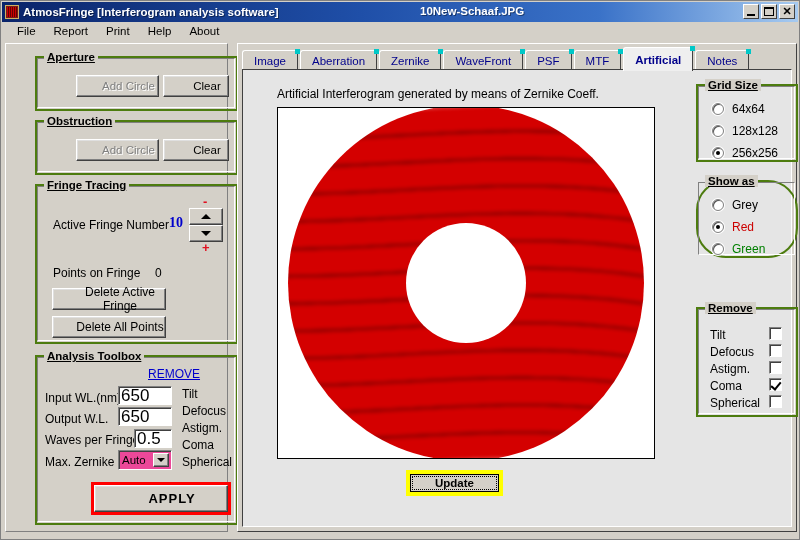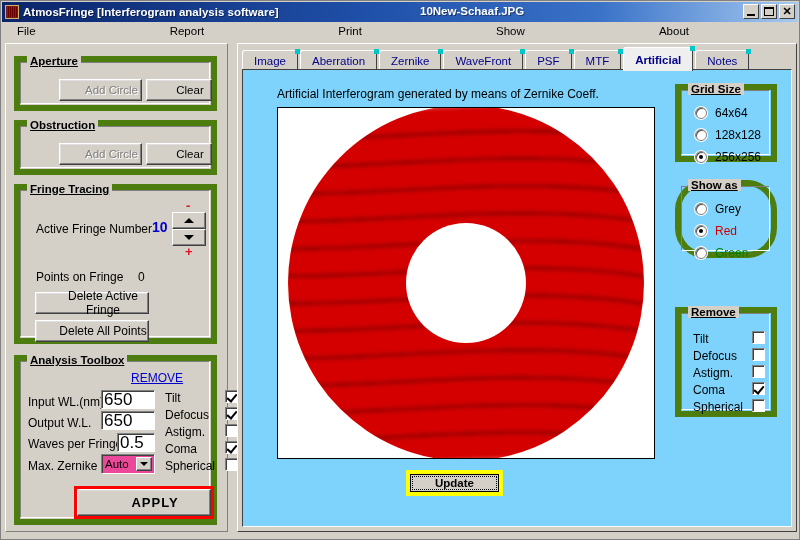--- a/index.html
+++ b/index.html
@@ -47,34 +47,34 @@
   }
   .winbtn i{position:absolute;display:block;background:#000;}
   .wb-min i{left:3px;bottom:2px;width:8px;height:2px;}
   .wb-max i{left:2px;top:2px;width:10px;height:9px;background:transparent;border:1px solid #000;border-top-width:2px;box-sizing:border-box;}
   .wb-close{font-family:"Liberation Sans",sans-serif;font-size:11px;font-weight:bold;line-height:13px;text-align:center;color:#000;}
   
   #menubar{
     position:absolute;left:1px;top:21px;width:696px;height:18px;
     background:#d4d0c8;display:flex;align-items:center;padding-left:6px;
     box-sizing:border-box;
-    justify-content:space-between;
   }
   #menubar .mi{padding:1px 9px;color:#000;font-size:11.5px;cursor:default;}
   
   #leftcol{
     position:absolute;left:4px;top:42px;width:223px;height:489px;
     background:#d4d0c8;
     border:1px solid #ffffff;border-right-color:#808080;border-bottom-color:#808080;
     box-sizing:border-box;
   }
   .group{
     position:absolute;
-    border:6px solid #4d7c0f;
-    box-sizing:border-box;
+    border:2px solid #4d7c0f;
+    box-sizing:border-box;
+    margin-left:21px;
   }
   .group .gbox{
     position:absolute;left:0;top:0;right:1px;bottom:1px;
     border:1px solid #808080;border-right-color:#fff;border-bottom-color:#fff;
     box-sizing:border-box;pointer-events:none;
   }
   .gtitle{
     position:absolute;left:7px;top:-7px;background:#d4d0c8;
     padding:0 3px;font-weight:bold;font-size:11.5px;color:#000;
     text-decoration:underline;white-space:nowrap;z-index:2;
@@ -166,21 +166,21 @@
     display:flex;align-items:center;justify-content:center;
     box-sizing:border-box;cursor:default;position:relative;
   }
   .tab .nub{position:absolute;right:-3px;top:-2px;width:5px;height:5px;background:#00c8c8;}
   .tab.active{
     height:24px;background:#efefef;font-weight:bold;color:#00008b;
     border-color:#ffffff;border-right-color:#404040;z-index:3;
   }
   #tabbody{
     position:absolute;left:4px;top:25px;right:4px;bottom:4px;
-    background:#7dd3fc;border:1px solid #404040;
+    background:#e5e5e5;border:1px solid #404040;
     border-right-color:#ffffff;border-bottom-color:#ffffff;
     box-sizing:border-box;
   }
   #captiontxt{position:absolute;left:34px;top:17px;font-size:12px;color:#000;white-space:nowrap;}
   #imgframe{
     position:absolute;left:34px;top:37px;width:378px;height:352px;
     background:#ffffff;border:1px solid #000000;box-sizing:border-box;overflow:hidden;
   }
   #interferogram{position:absolute;left:0;top:0;width:376px;height:350px;}
   #updatewrap{
@@ -213,21 +213,21 @@
           <i></i>
         </div>
       <div class="winbtn wb-close">✕</div>
     </div>
   </div>
 
   <div id="menubar">
     <div class="mi">File</div>
     <div class="mi">Report</div>
     <div class="mi">Print</div>
-    <div class="mi">Show</div>
+    <div class="mi">Help</div>
     <div class="mi">About</div>
   </div>
 
   <div id="leftcol">
 
     <div class="group" style="left:8px;top:12px;width:203px;height:55px;">
       <div class="gbox"></div>
       <div class="gtitle">Aperture</div>
       <div class="btn disabled" style="position:absolute;left:39px;top:17px;width:83px;height:22px;">Add Circle</div>
       <div class="btn" style="position:absolute;left:126px;top:17px;width:66px;height:22px;">Clear</div>
@@ -238,21 +238,21 @@
       <div class="gtitle">Obstruction</div>
       <div class="btn disabled" style="position:absolute;left:39px;top:17px;width:83px;height:22px;">Add Circle</div>
       <div class="btn" style="position:absolute;left:126px;top:17px;width:66px;height:22px;">Clear</div>
     </div>
 
     <div class="group" style="left:8px;top:140px;width:203px;height:160px;">
       <div class="gbox"></div>
       <div class="gtitle">Fringe Tracing</div>
 
       <div class="lbl" style="left:16px;top:32px;font-size:12px;">Active Fringe Number</div>
-      <div class="lbl" style="left:132px;top:29px;color:#0000cc;font-weight:bold;font-size:14px;">10</div>
+      <div class="lbl" style="left:132px;top:29px;color:#0000cc;font-weight:bold;font-size:14px;font-family:Liberation Serif, serif;">10</div>
 
       <div class="spin" style="left:152px;top:22px;">
         <div class="plusminus" style="left:14px;top:-11px;">-</div>
         <div class="sbtn sup"></div>
         <div class="sbtn sdn"></div>
         <div class="plusminus" style="left:13px;top:35px;">+</div>
       </div>
 
       <div class="lbl" style="left:16px;top:80px;font-size:12px;">Points on  Fringe</div>
       <div class="lbl" style="left:118px;top:80px;font-size:12px;">0</div>

